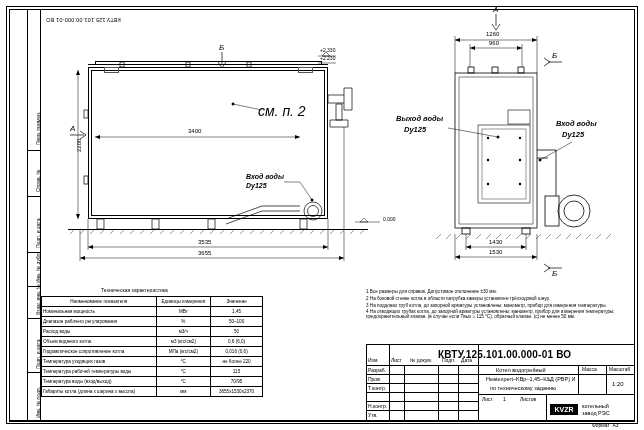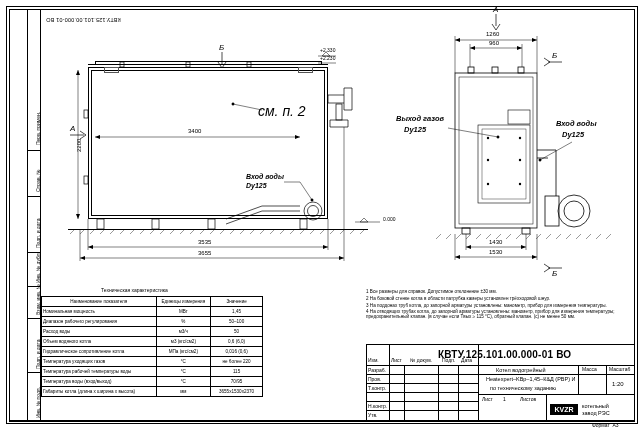--- a/index.html
+++ b/index.html
@@ -281,21 +281,21 @@
 
   <span class="txt it" style="left:493px;top:6px;font-size:8px;">А</span>
   <span class="txt it" style="left:552px;top:52px;font-size:8px;">Б</span>
   <span class="txt it" style="left:552px;top:270px;font-size:8px;">Б</span>
 
   <span class="txt" style="left:486px;top:31px;font-size:6px;">1260</span>
   <span class="txt" style="left:489px;top:40px;font-size:6px;">960</span>
   <span class="txt" style="left:489px;top:239px;font-size:6px;">1430</span>
   <span class="txt" style="left:489px;top:249px;font-size:6px;">1530</span>
 
-  <span class="txt it bold" style="left:396px;top:115px;font-size:7.5px;">Выход газов</span>
+  <span class="txt it bold" style="left:396px;top:115px;font-size:7.5px;">Выход воды</span>
   <span class="txt it bold" style="left:404px;top:126px;font-size:7.5px;">Dy125</span>
   <span class="txt it bold" style="left:556px;top:120px;font-size:7.5px;">Вход воды</span>
   <span class="txt it bold" style="left:562px;top:131px;font-size:7.5px;">Dy125</span>
 
   <div style="position:absolute;left:366px;top:290px;width:262px;">
     <div class="txt" style="position:static;display:block;white-space:normal;font-size:4.6px;margin-bottom:2px;">1   Все размеры для справок. Допустимое отклонение ±30 мм.</div>
     <div class="txt" style="position:static;display:block;white-space:normal;font-size:4.6px;margin-bottom:2px;">2   На боковой стенке котла в области патрубка камеры установлен трёхходовой шнур.</div>
     <div class="txt" style="position:static;display:block;white-space:normal;font-size:4.6px;margin-bottom:2px;">3   На  поддонах труб котла, до запорной арматуры установлены: манометр, прибор для измерения температуры.</div>
     <div class="txt" style="position:static;display:block;white-space:normal;font-size:4.6px;">4   На отводящих трубах котла, до запорной арматуры установлены: манометр, прибор для измерения температуры; предохранительный клапан. (в случае если Tвых ≥ 115 °C), обратный клапан. (с) не менее 50 мм.</div>
   </div>

